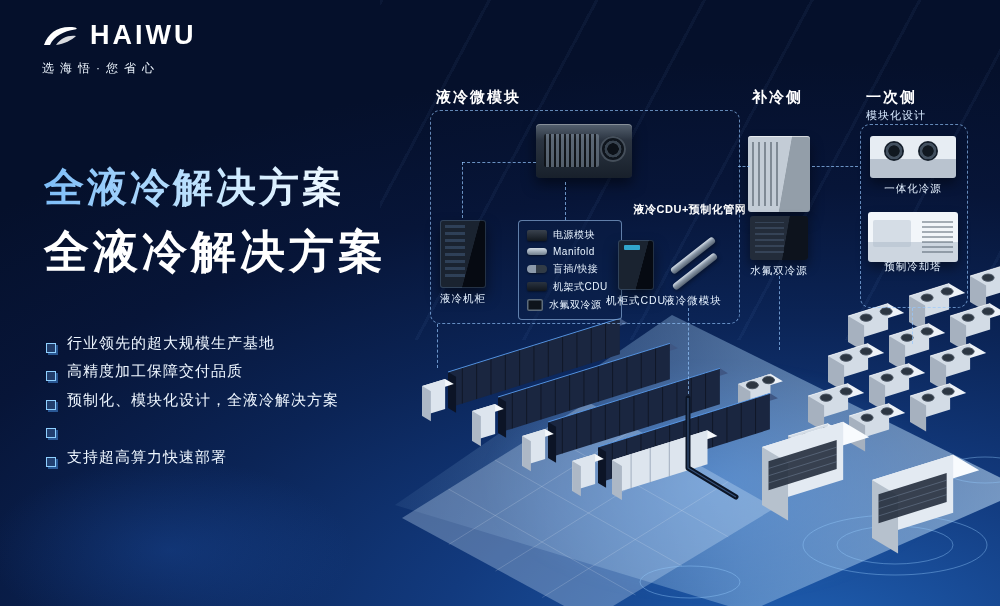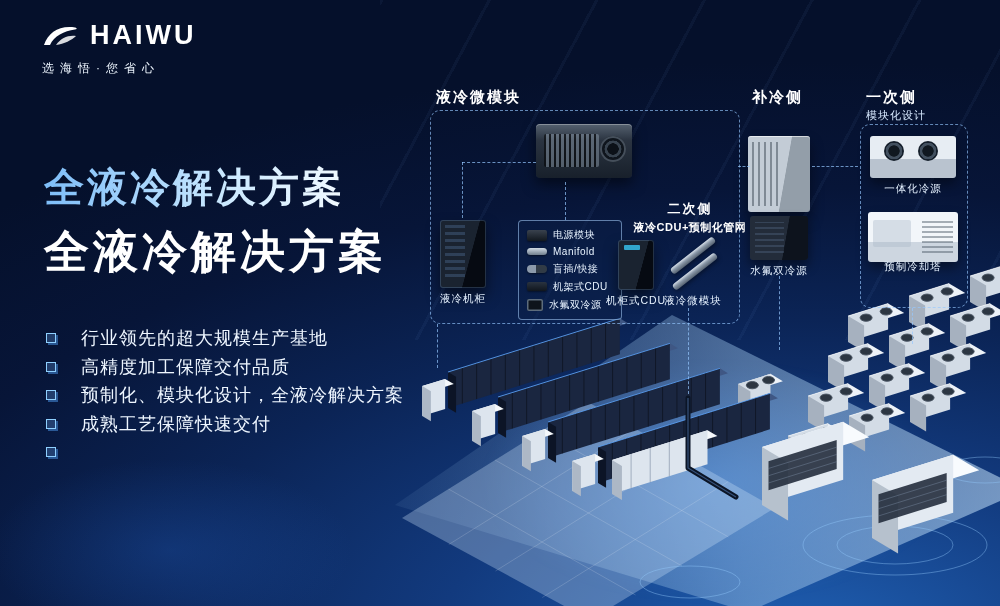--- a/index.html
+++ b/index.html
@@ -29,21 +29,21 @@
   .headline{position:absolute;left:44px;top:160px;}
   .h1{font-size:40px;font-weight:800;letter-spacing:3px;color:#cfe8ff;}
   @supports (-webkit-background-clip: text){
     .h1{background:linear-gradient(92deg,#7dbdf8 0%,#cdeaff 55%,#ffffff 100%);
         -webkit-background-clip:text;background-clip:text;color:transparent;}
   }
   .h2{font-size:45px;font-weight:800;letter-spacing:4px;color:#ffffff;margin-top:7px;}
 
   
   .bullets{position:absolute;left:46px;top:324px;margin:0;padding:0;list-style:none;}
-  .bullets li{display:flex;align-items:center;gap:25px;height:28.5px;font-size:18px;letter-spacing:1px;color:#eef6ff;}
+  .bullets li{display:flex;align-items:flex-end;gap:11px;height:28.5px;font-size:15px;letter-spacing:1px;color:#eef6ff;}
   .bullet-ico{width:8px;height:8px;flex:none;border:1.5px solid #8fd0ff;background:rgba(110,180,255,.25);
     box-shadow:2px 2px 0 rgba(70,140,220,.55);}
 
   
   .sec-title{position:absolute;font-size:15px;font-weight:bold;letter-spacing:2px;color:#fff;}
   .sec-sub{position:absolute;font-size:11px;letter-spacing:1px;color:#d8eaff;}
   .blk-center{position:absolute;text-align:center;}
   .sec-title-sm{font-size:13px;font-weight:bold;letter-spacing:2px;color:#fff;}
   .sec-sub-sm{font-size:11px;font-weight:bold;letter-spacing:0.5px;color:#fff;margin-top:2px;}
   .ilabel{position:absolute;font-size:10.5px;color:#e6f2ff;letter-spacing:1px;text-align:center;}
@@ -329,24 +329,24 @@
       <li>
           <span class="bullet-ico"></span>
           <span>高精度加工保障交付品质</span>
         </li>
       <li>
           <span class="bullet-ico"></span>
           <span>预制化、模块化设计，全液冷解决方案</span>
         </li>
       <li>
           <span class="bullet-ico"></span>
-          <span>成熟工艺保障快速交付</span>
         </li>
       <li>
           <span class="bullet-ico"></span>
+          <span>支持超高算力快速部署</span>
         </li>
     </ul>
 
     <div class="sec-title" style="left:436px;top:88px">液冷微模块</div>
     <div class="dash-box" style="left:430px;top:110px;width:308px;height:212px"></div>
 
     <div class="img img-topunit" style="left:536px;top:124px;width:96px;height:54px">
       <div class="tu-grille"></div>
       <div class="tu-fan"></div>
     </div>
@@ -377,21 +377,20 @@
           <span class="cico ico-rackcdu"></span>
           <span>机架式CDU</span>
         </div>
       <div class="comp-row">
           <span class="cico ico-mgmt"></span>
           <span>水氟双冷源</span>
         </div>
     </div>
 
     <div class="blk-center" style="left:622px;top:200px;width:136px">
-      <div class="sec-title-sm">二次侧</div>
       <div class="sec-sub-sm">液冷CDU+预制化管网</div>
     </div>
     <div class="img img-cab" style="left:618px;top:240px;width:36px;height:50px">
       <div class="cdu-screen"></div>
     </div>
     <div class="ilabel" style="left:600px;top:294px;width:72px">机柜式CDU</div>
     <div class="img img-pipes" style="left:666px;top:238px;width:56px;height:52px">
       <i class="pipe p1"></i>
       <i class="pipe p2"></i>
     </div>

